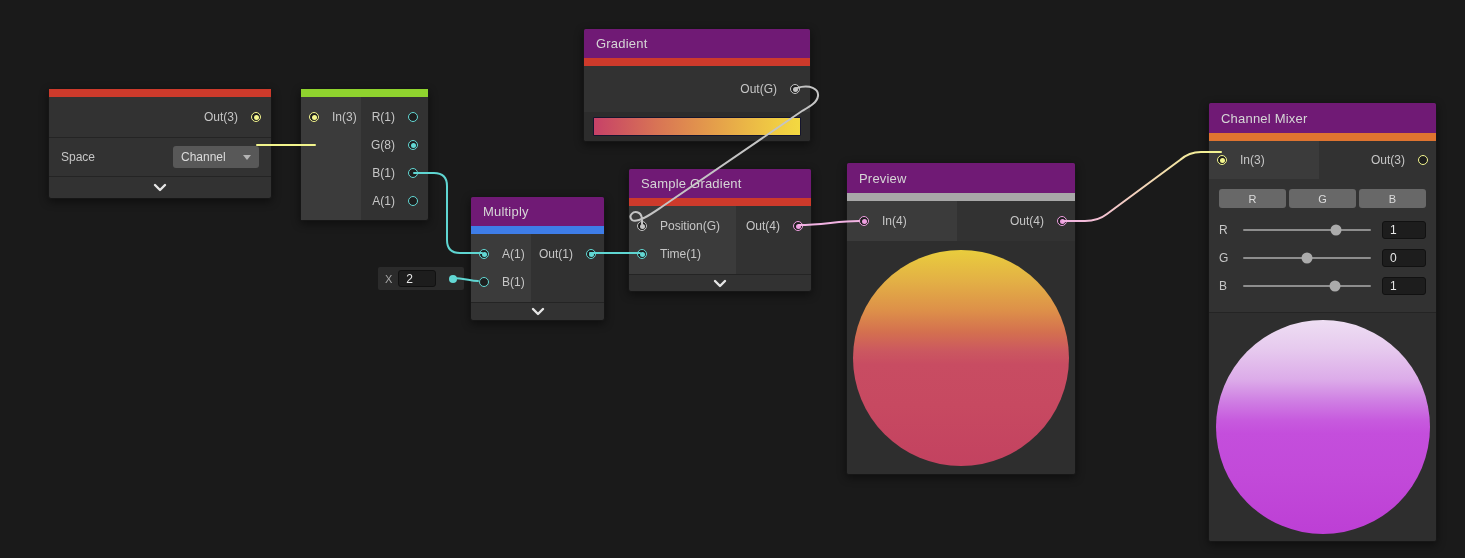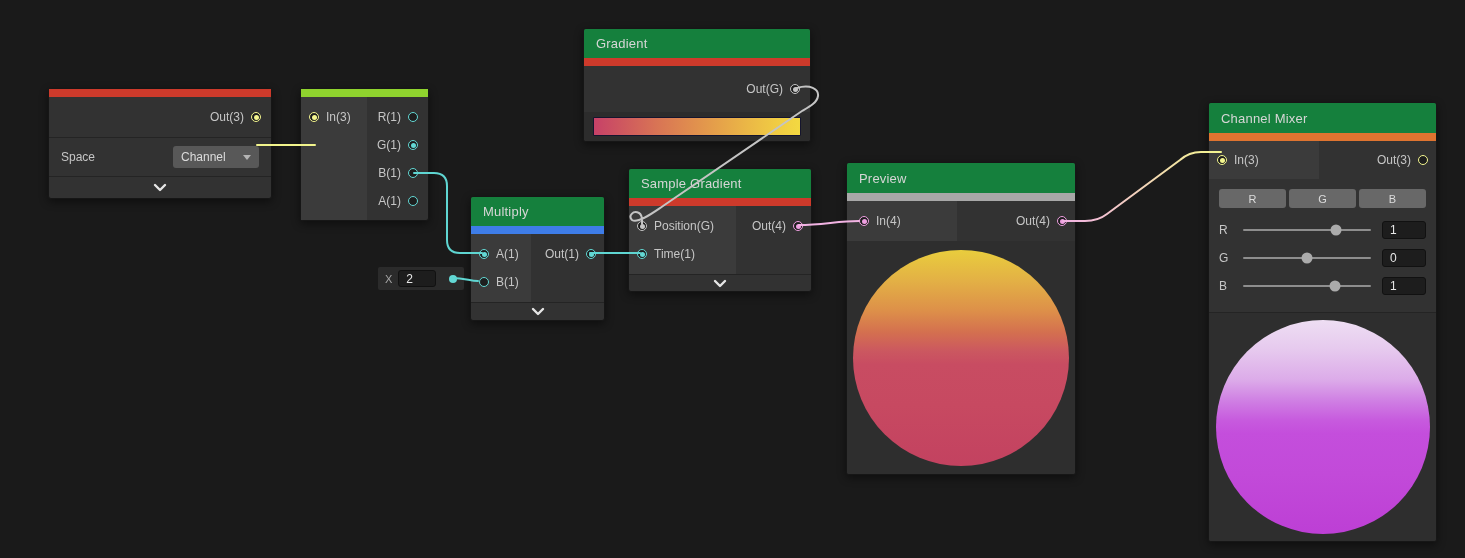--- a/index.html
+++ b/index.html
@@ -8,26 +8,26 @@
   #canvas {
     position:relative; width:1465px; height:558px;
     background:#1a1a1a; overflow:hidden;
   }
   .node {
     position:absolute; background:#323232; border:1px solid #161616;
     border-radius:3px; box-shadow:0 3px 8px rgba(0,0,0,.45);
     color:#c8c8c8; font-size:12px;
   }
   .node-title {
-    height:29px; background:#15803d; display:flex; align-items:center;
+    height:29px; background:#701a75; display:flex; align-items:center;
     padding:0 12px; color:#d6d6d6; font-size:13px;
     border-radius:2px 2px 0 0; letter-spacing:.2px;
   }
   .accent { height:8px; }
-  .row { display:flex; align-items:center; gap:7px; }
+  .row { display:flex; align-items:center; gap:13px; }
   .plabel { color:#c6c6c6; }
   .port {
     width:10px; height:10px; border-radius:50%;
     border:1.5px solid var(--pc); position:relative; flex:0 0 auto;
     background:#1e1e1e;
   }
   .port.on::after {
     content:""; position:absolute; inset:1.5px; border-radius:50%;
     background:var(--pc);
   }
@@ -101,21 +101,21 @@
           <span class="port c-v3 on"></span>
           <span class="plabel">In(3)</span>
         </div>
       </div>
       <div style="flex:1;padding:6px 0 5px;">
         <div class="row" style="height:28px;justify-content:flex-end;padding:0 10px;">
           <span class="plabel">R(1)</span>
           <span class="port c-v1"></span>
         </div>
         <div class="row" style="height:28px;justify-content:flex-end;padding:0 10px;">
-          <span class="plabel">G(1)</span>
+          <span class="plabel">G(8)</span>
           <span class="port c-v1 on"></span>
         </div>
         <div class="row" style="height:28px;justify-content:flex-end;padding:0 10px;">
           <span class="plabel">B(1)</span>
           <span class="port c-v1"></span>
         </div>
         <div class="row" style="height:28px;justify-content:flex-end;padding:0 10px;">
           <span class="plabel">A(1)</span>
           <span class="port c-v1"></span>
         </div>

